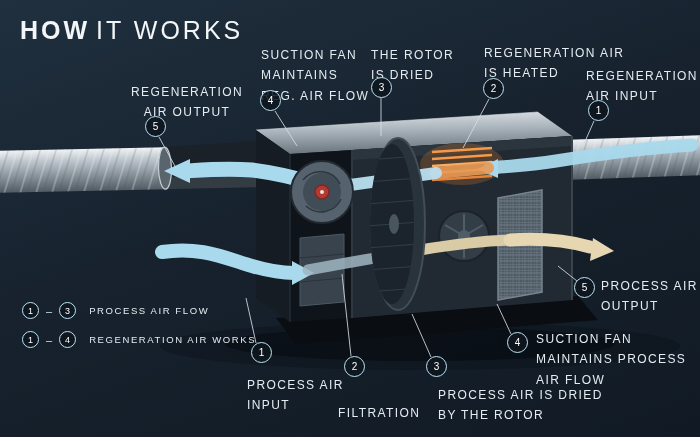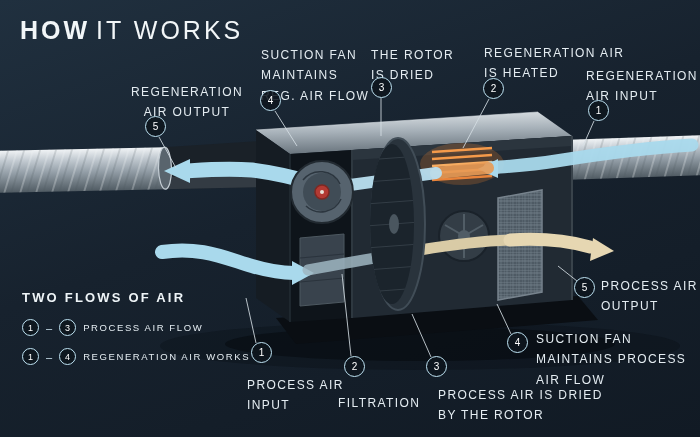--- a/index.html
+++ b/index.html
@@ -18,21 +18,21 @@
        border:1.5px solid #bfe4f4;background:rgba(14,22,30,.88);color:#fff;
        font-size:10px;display:flex;align-items:center;justify-content:center}
   .legend{position:absolute;left:22px;top:290px}
   .legend-title{color:#eef4f7;font-size:13px;letter-spacing:2.2px;font-weight:700;
                 margin-bottom:14px}
   .legend-row{display:flex;align-items:center;gap:7px;margin-top:12px}
   .mini{width:17px;height:17px;border-radius:50%;border:1.5px solid #bfe4f4;
         background:rgba(14,22,30,.88);color:#fff;font-size:9px;display:flex;
         align-items:center;justify-content:center;flex:0 0 auto}
   .dash{color:#cfe6f2;font-size:11px}
-  .legend-label{color:#e4ecf1;font-size:9.5px;letter-spacing:1.6px;margin-left:0}
+  .legend-label{color:#e4ecf1;font-size:9.5px;letter-spacing:1.6px;margin-left:6px}
 </style>
 </head>
 <body>
 
 <div class="stage">
 
   <svg width="700" height="437" viewBox="0 0 700 437">
     <defs>
       <linearGradient id="metal" x1="0" y1="0" x2="0" y2="1">
         <stop offset="0" stop-color="#f0f3f5"></stop>
@@ -188,37 +188,36 @@
 IS DRIED</div>
   <div class="lbl" style="left:586px;top:66px">REGENERATION
 AIR INPUT</div>
   <div class="lbl" style="left:601px;top:276px">PROCESS AIR
 OUTPUT</div>
   <div class="lbl" style="left:536px;top:329px">SUCTION FAN
 MAINTAINS PROCESS
 AIR FLOW</div>
   <div class="lbl" style="left:438px;top:385px">PROCESS AIR IS DRIED
 BY THE ROTOR</div>
-  <div class="lbl" style="left:338px;top:393px">FILTRATION</div>
+  <div class="lbl" style="left:338px;top:403px">FILTRATION</div>
   <div class="lbl" style="left:247px;top:375px">PROCESS AIR
 INPUT</div>
 
   <div class="num" style="left:145px;top:116px">5</div>
   <div class="num" style="left:260px;top:90px">4</div>
   <div class="num" style="left:371px;top:77px">3</div>
   <div class="num" style="left:483px;top:78px">2</div>
   <div class="num" style="left:588px;top:100px">1</div>
   <div class="num" style="left:574px;top:277px">5</div>
   <div class="num" style="left:507px;top:332px">4</div>
   <div class="num" style="left:426px;top:356px">3</div>
   <div class="num" style="left:344px;top:356px">2</div>
   <div class="num" style="left:251px;top:342px">1</div>
 
   <div class="legend">
-    <div class="legend-title">TWO FLOWS OF AIR</div>
     <div class="legend-row">
       <span class="mini">1</span>
       <span class="dash">–</span>
       <span class="mini">3</span>
       <span class="legend-label">PROCESS AIR FLOW</span>
     </div>
     <div class="legend-row">
       <span class="mini">1</span>
       <span class="dash">–</span>
       <span class="mini">4</span>

